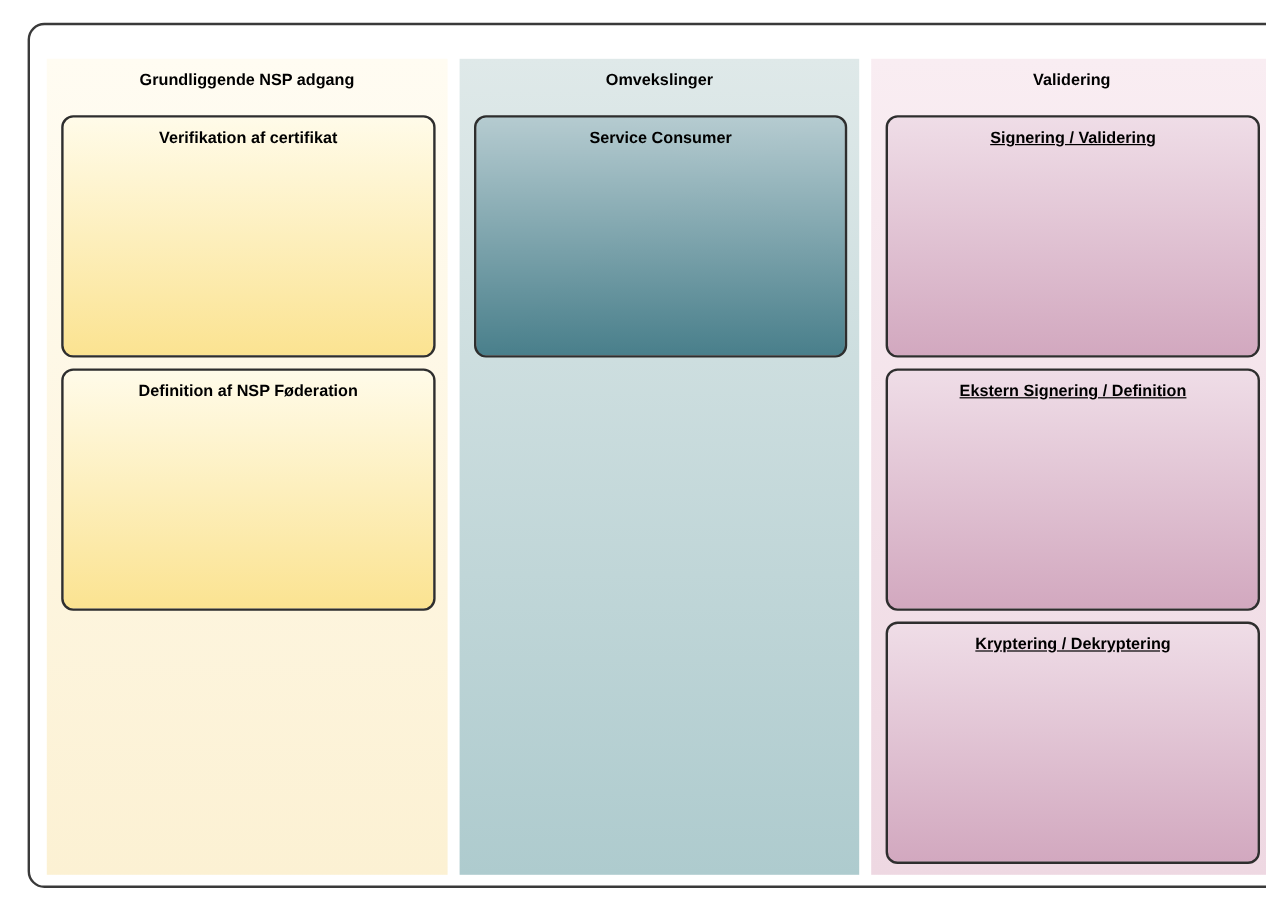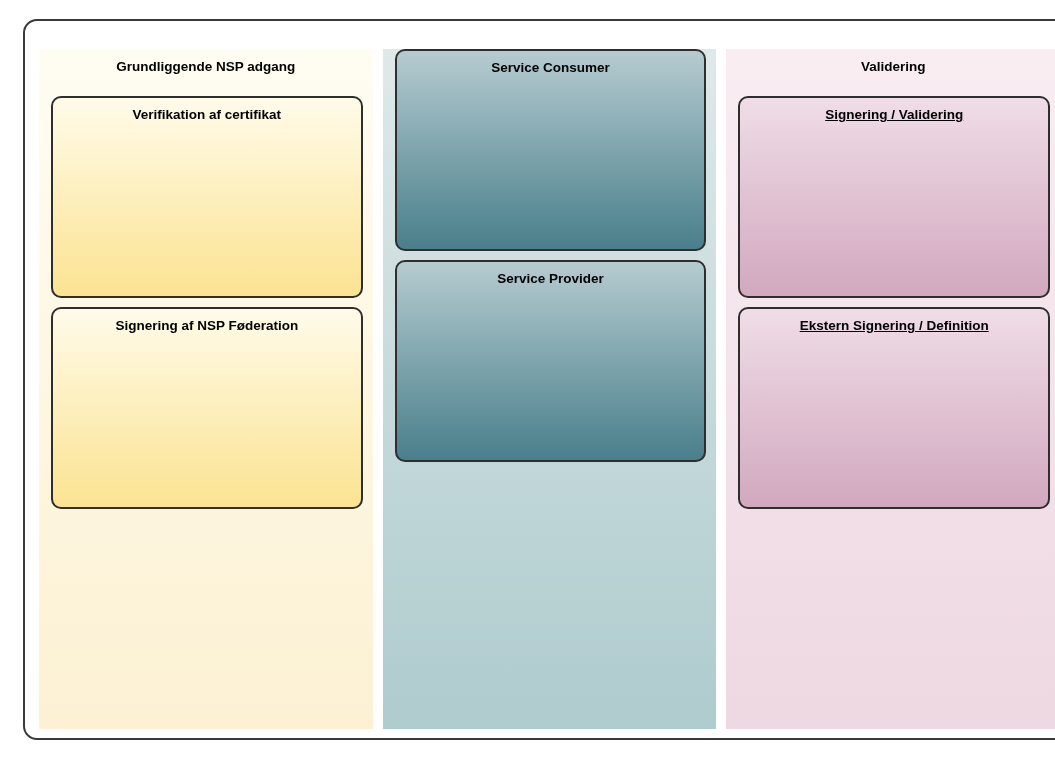--- a/index.html
+++ b/index.html
@@ -86,43 +86,44 @@
   <div class="frame">
     <div class="columns">
 
       <div class="column theme-yellow">
         <div class="column-title">Grundliggende NSP adgang</div>
         <div class="boxes">
           <div class="box">
             <div class="box-title">Verifikation af certifikat</div>
           </div>
           <div class="box">
-            <div class="box-title">Signering af NSP Føderation</div>
+            <div class="box-title">Definition af NSP Føderation</div>
           </div>
         </div>
       </div>
 
       <div class="column theme-teal">
+        <div class="column-title">Omvekslinger</div>
         <div class="boxes">
           <div class="box">
             <div class="box-title">Service Consumer</div>
-          </div>
-          <div class="box">
-            <div class="box-title">Service Provider</div>
           </div>
         </div>
       </div>
 
       <div class="column theme-pink">
         <div class="column-title">Validering</div>
         <div class="boxes">
           <div class="box">
             <div class="box-title">Signering / Validering</div>
           </div>
           <div class="box">
             <div class="box-title">Ekstern Signering / Definition</div>
           </div>
+          <div class="box">
+            <div class="box-title">Kryptering / Dekryptering</div>
+          </div>
         </div>
       </div>
 
     </div>
   </div>
 </div>
 
 </body></html>

